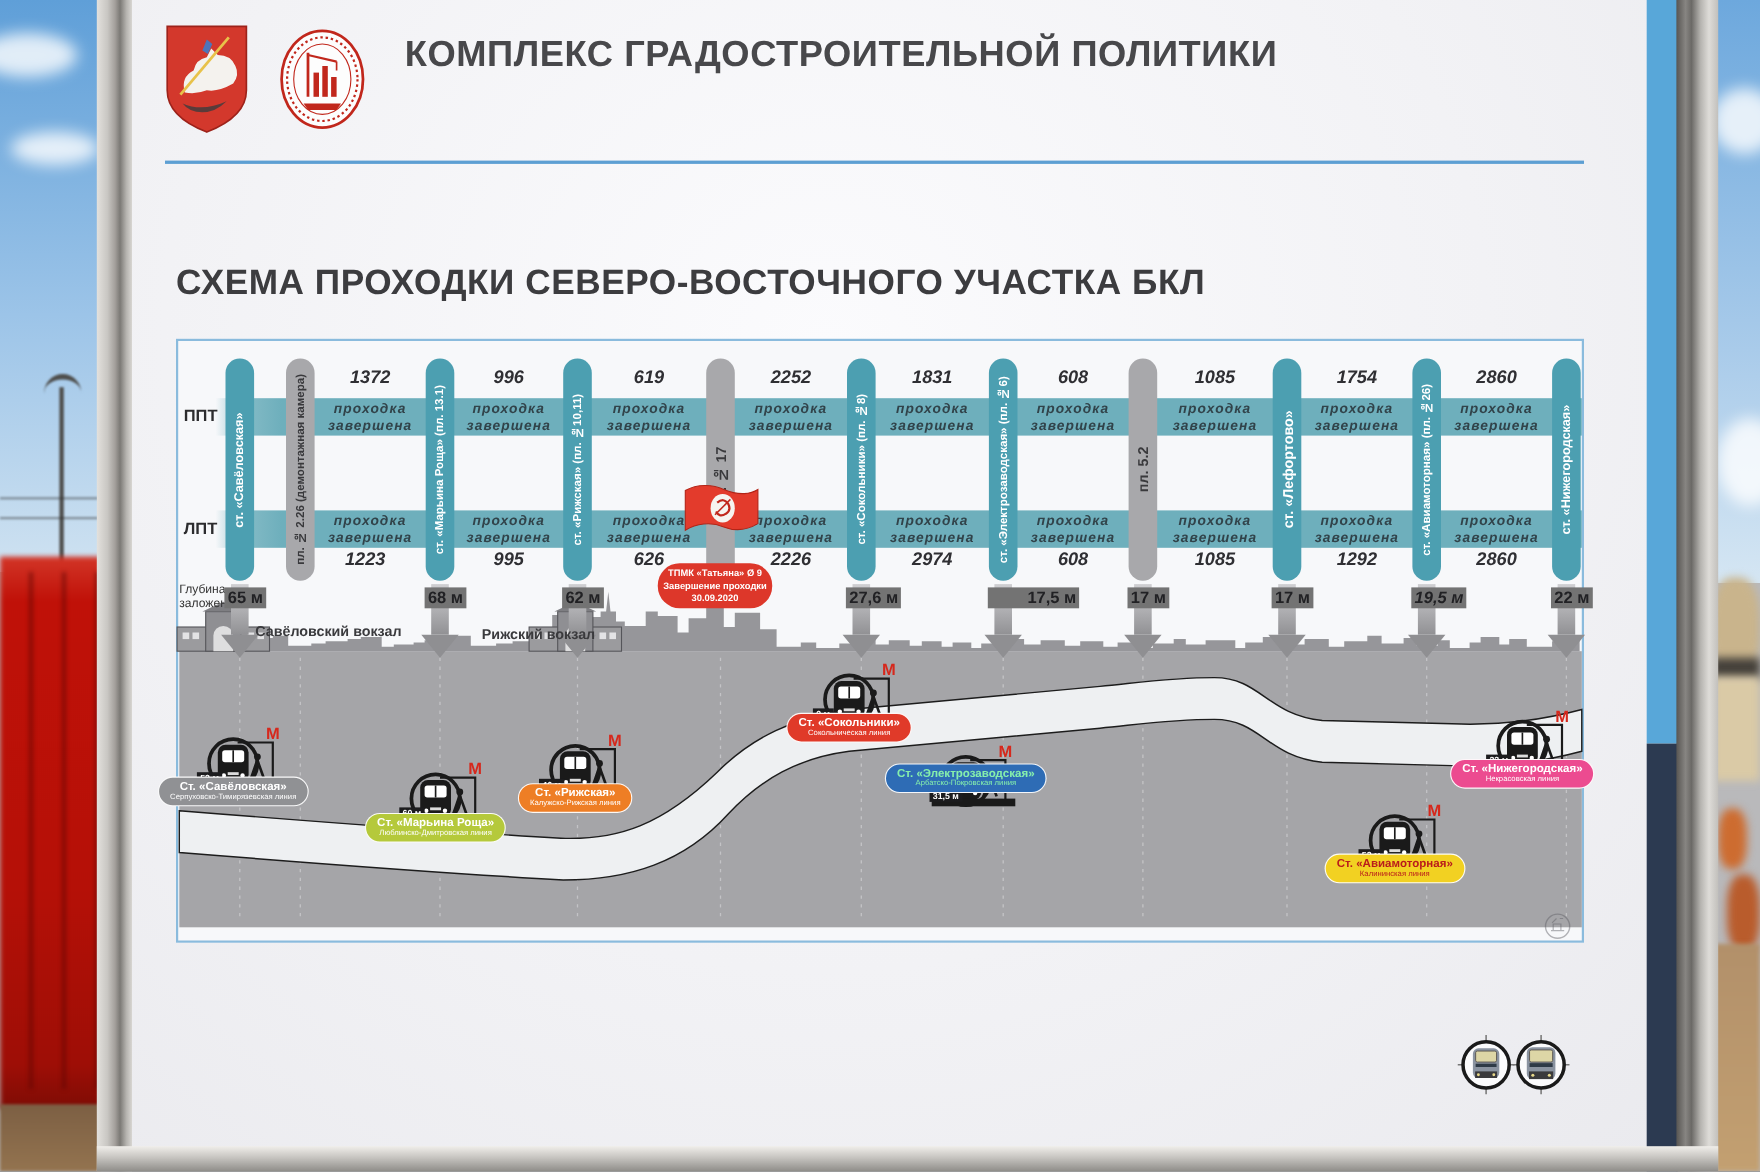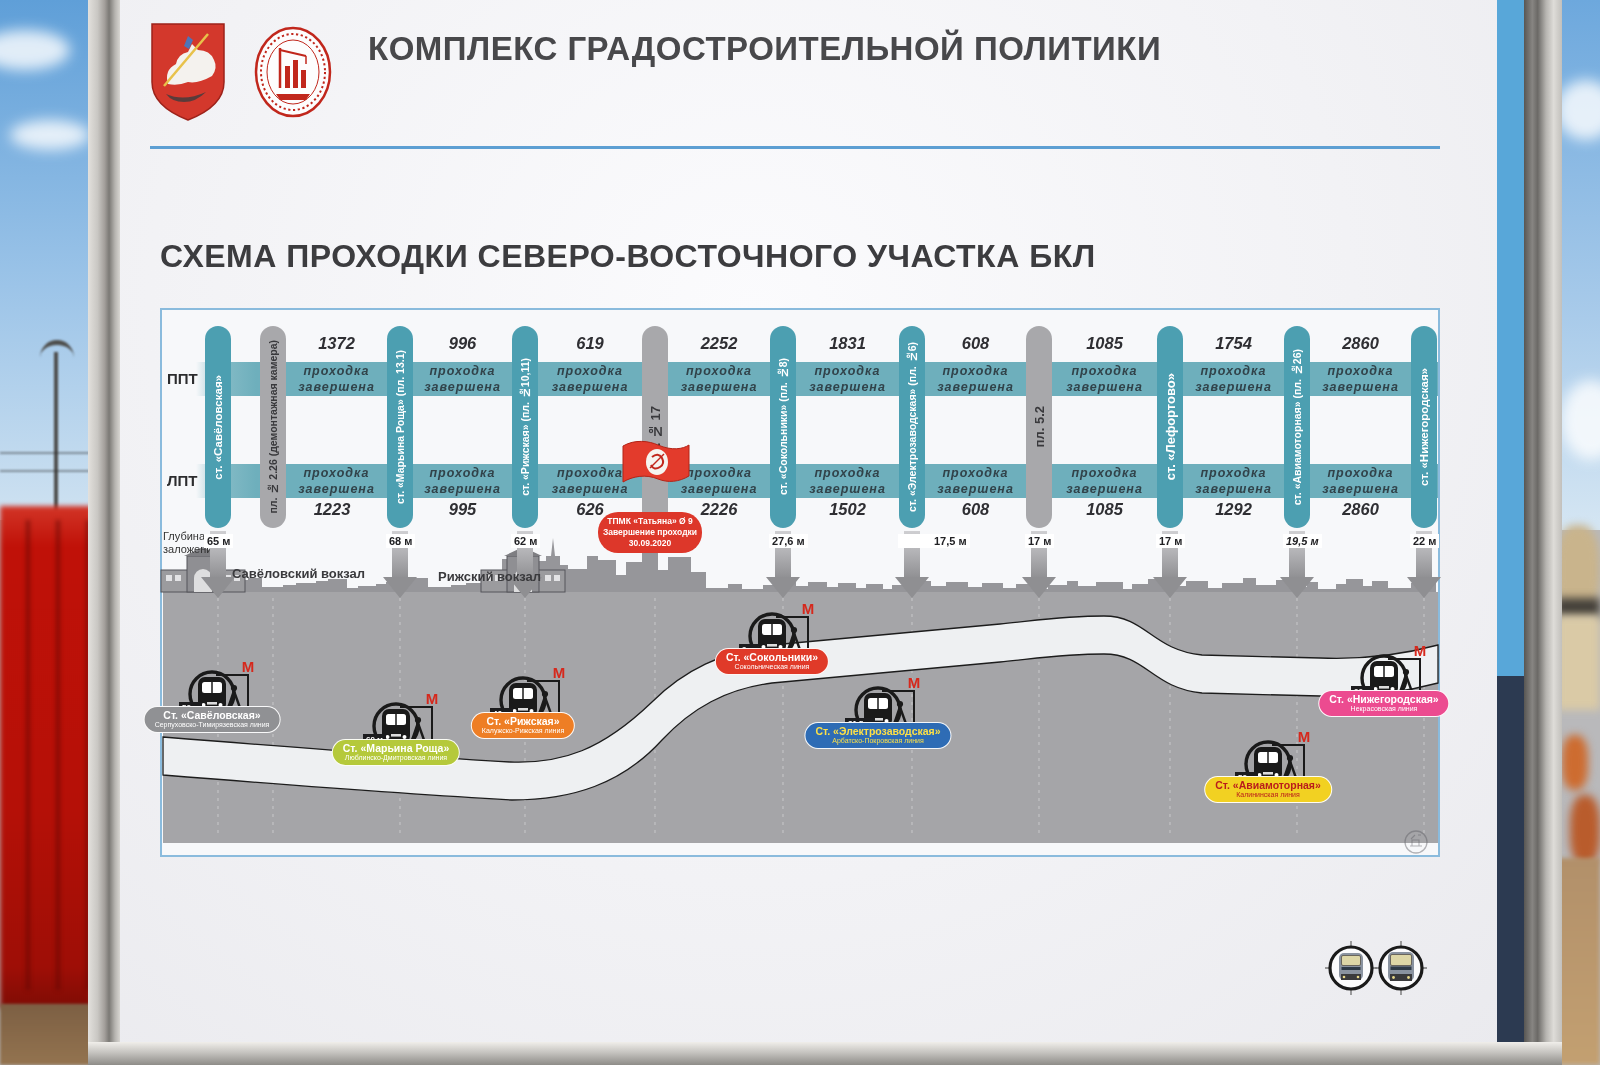--- a/index.html
+++ b/index.html
@@ -43,21 +43,21 @@
   .depth-caption{color:#333;font-size:11px;line-height:13px;}
   .pill{width:26px;top:326px;border-radius:14px;display:flex;align-items:center;justify-content:center;}
   .pill.station{background:#4c9fb1;color:#fff;}
   .pill.shaft{background:#a8a8ab;color:#39393c;}
   .pill span{writing-mode:vertical-rl;transform:rotate(180deg);font-weight:bold;white-space:nowrap;text-align:center;}
   .seg-num{width:140px;text-align:center;font-style:italic;font-weight:bold;font-size:16.5px;color:#2f2f33;}
   .seg-status{width:150px;text-align:center;font-style:italic;font-weight:bold;font-size:12.5px;line-height:16px;
       color:#31434a;white-space:pre-line;letter-spacing:1px;}
   .arrow-shaft{width:16px;top:531px;height:46px;background:linear-gradient(180deg,#cfcfd2,#919194);}
   .arrow-head{top:577px;width:0;height:0;border-left:17px solid transparent;border-right:17px solid transparent;border-top:21px solid #8f8f92;}
-  .arrow-chip{top:534px;background:#ffffff;color:#212124;font-weight:bold;font-size:11px;padding:1px 3px;white-space:nowrap;}
+  .arrow-chip{top:534px;background:#737373;color:#212124;font-weight:bold;font-size:15px;padding:1px 3px;white-space:nowrap;}
   .terminal-label{color:#3a3a3d;font-weight:bold;font-size:13px;white-space:nowrap;}
   .tbm-oval{left:650px;top:512px;width:100px;transform:translateX(-50%);background:#dd372a;border-radius:20px;
       color:#fff;text-align:center;font-weight:bold;font-size:8.5px;line-height:11px;padding:4px 2px;}
   .m-oval{transform:translateX(-50%);border-radius:999px;text-align:center;padding:2px 10px 3px;border:1.5px solid rgba(255,255,255,.95);white-space:nowrap;}
   .m-oval .m-name{font-weight:bold;font-size:10.5px;line-height:12px;}
   .m-oval .m-line{font-size:7px;line-height:8px;}
   .chip-depth{background:#1c1c1e;color:#fff;font-weight:bold;font-size:8px;padding:1px 3px;white-space:nowrap;}
 </style>
 </head>
 <body>
@@ -191,21 +191,21 @@
       <div class="abs seg-status" style="left:644px;top:363px;">проходка
 завершена</div>
       <div class="abs seg-status" style="left:644px;top:465px;">проходка
 завершена</div>
       <div class="abs seg-num" style="left:649px;top:500px;">2226</div>
       <div class="abs seg-num" style="left:777.5px;top:334px;">1831</div>
       <div class="abs seg-status" style="left:772.5px;top:363px;">проходка
 завершена</div>
       <div class="abs seg-status" style="left:772.5px;top:465px;">проходка
 завершена</div>
-      <div class="abs seg-num" style="left:777.5px;top:500px;">1502</div>
+      <div class="abs seg-num" style="left:777.5px;top:500px;">2974</div>
       <div class="abs seg-num" style="left:905.5px;top:334px;">608</div>
       <div class="abs seg-status" style="left:900.5px;top:363px;">проходка
 завершена</div>
       <div class="abs seg-status" style="left:900.5px;top:465px;">проходка
 завершена</div>
       <div class="abs seg-num" style="left:905.5px;top:500px;">608</div>
       <div class="abs seg-num" style="left:1034.5px;top:334px;">1085</div>
       <div class="abs seg-status" style="left:1029.5px;top:363px;">проходка
 завершена</div>
       <div class="abs seg-status" style="left:1029.5px;top:465px;">проходка
@@ -369,21 +369,21 @@
       <rect x="26" y="22" width="20" height="11" rx="2.5" fill="#fff"></rect>
       <line x1="36" y1="22" x2="36" y2="33" stroke="#1a1a1a" stroke-width="1.5"></line>
       <circle cx="27.5" cy="45" r="2" fill="#fff"></circle>
           <circle cx="44.5" cy="45" r="2" fill="#fff"></circle>
       <rect x="31" y="42" width="10" height="2.6" fill="#fff" opacity=".85"></rect>
       <circle cx="58" cy="28" r="3.1" fill="#1a1a1a"></circle>
       <path d="M58,31 C56,36 55,40 52,48 M58,31 C60,37 62,42 64,48 M58,31 l0,6" stroke="#1a1a1a" stroke-width="2.4" fill="none"></path>
       <rect x="5" y="50" width="76" height="7" fill="#1a1a1a"></rect>
     </svg></div>
       <div class="abs chip-depth" style="left:845px;top:718px;">31,5 м</div>
-      <div class="abs m-oval" style="left:878px;top:722px;background:#2e6cb5;color:#fde047;text-align:center;">
+      <div class="abs m-oval" style="left:878px;top:694px;background:#2e6cb5;color:#86efac;text-align:center;">
         <div class="m-name">Ст. «Электрозаводская»</div>
         <div class="m-line">Арбатско-Покровская линия</div>
       </div>
       <div class="abs" style="left:1232px;top:730px;"><svg width="100" height="64" viewBox="0 0 100 64">
       <polyline points="40,15 72,15 72,54" stroke="#1a1a1a" stroke-width="2" fill="none"></polyline>
       <text x="72" y="12" fill="#d6281c" font-size="15" font-weight="bold" text-anchor="middle" font-family="Liberation Sans, sans-serif">М</text>
       <circle cx="36" cy="34" r="22" stroke="#1a1a1a" stroke-width="3.4" fill="none"></circle>
       <rect x="22" y="17" width="28" height="34" rx="7" fill="#1a1a1a"></rect>
       <rect x="26" y="22" width="20" height="11" rx="2.5" fill="#fff"></rect>
       <line x1="36" y1="22" x2="36" y2="33" stroke="#1a1a1a" stroke-width="1.5"></line>

